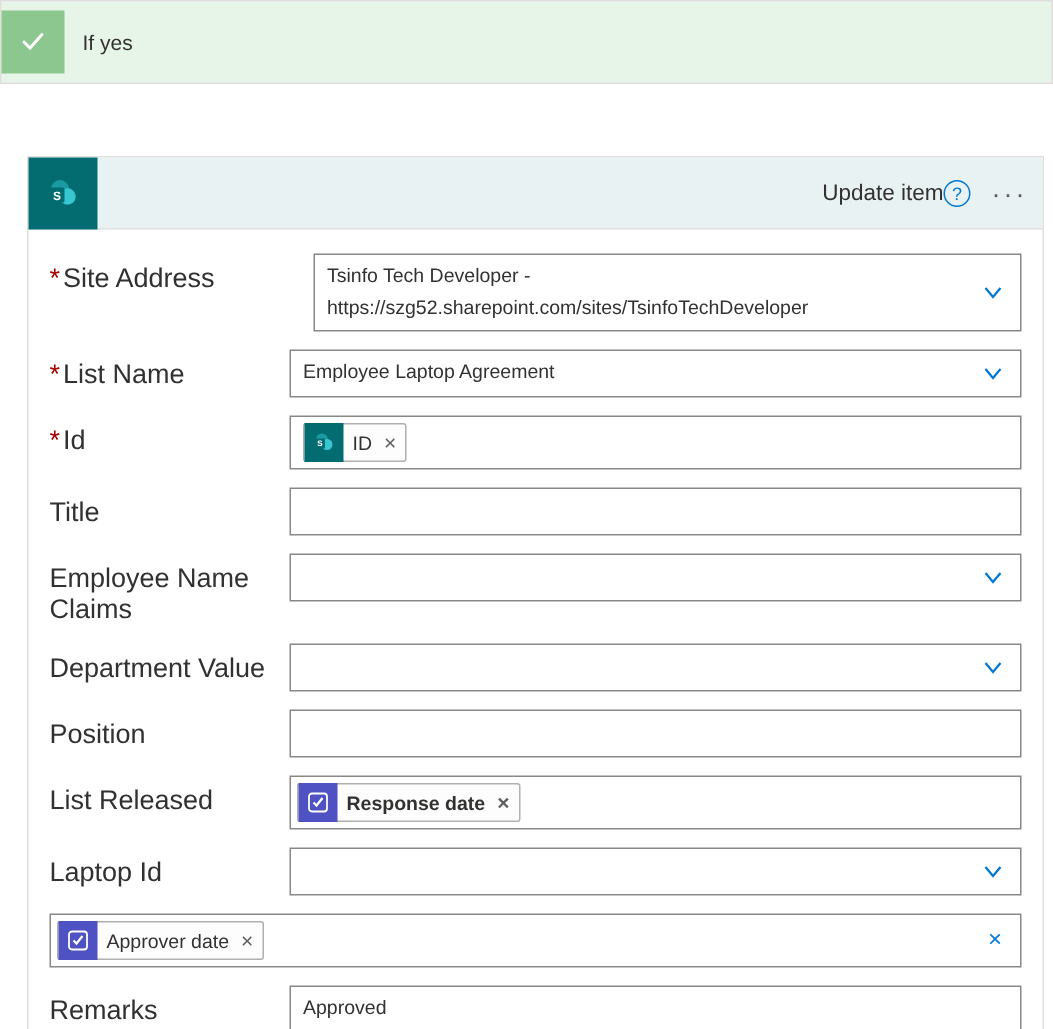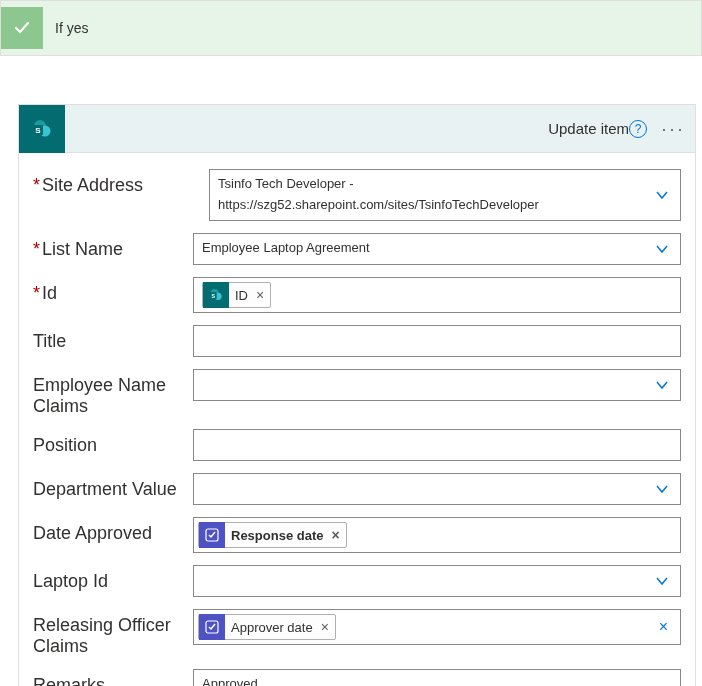--- a/index.html
+++ b/index.html
@@ -194,43 +194,43 @@
             <svg width="16" height="16" viewBox="0 0 16 16">
                 <path d="M3 5 L8 11 L13 5" stroke="#0078d4" stroke-width="1.5" fill="none"></path>
               </svg>
           </span>
         </div>
       </div>
     </div>
 
     
     <div class="form-row">
+      <div class="form-label">Department Value</div>
+      <div class="form-control">
+        <div class="input-box">
+          <span class="chevron">
+            <svg width="16" height="16" viewBox="0 0 16 16">
+                <path d="M3 5 L8 11 L13 5" stroke="#0078d4" stroke-width="1.5" fill="none"></path>
+              </svg>
+          </span>
+        </div>
+      </div>
+    </div>
+
+    
+    <div class="form-row">
       <div class="form-label">Position</div>
       <div class="form-control">
         <div class="input-box"></div>
       </div>
     </div>
 
     
     <div class="form-row">
-      <div class="form-label">Department Value</div>
-      <div class="form-control">
-        <div class="input-box">
-          <span class="chevron">
-            <svg width="16" height="16" viewBox="0 0 16 16">
-                <path d="M3 5 L8 11 L13 5" stroke="#0078d4" stroke-width="1.5" fill="none"></path>
-              </svg>
-          </span>
-        </div>
-      </div>
-    </div>
-
-    
-    <div class="form-row">
-      <div class="form-label">Date Approved</div>
+      <div class="form-label">List Released</div>
       <div class="form-control">
         <div class="input-box" style="padding:4px;font-weight:bold;">
           <span class="token token-flow">
             <span class="token-icon">
               <svg width="16" height="16" viewBox="0 0 16 16">
                   <rect x="2" y="2" width="12" height="12" rx="2" fill="none" stroke="#fff" stroke-width="1.2"></rect>
                   <path d="M5 8 L7 10 L11 5" stroke="#fff" stroke-width="1.5" fill="none"></path>
                 </svg>
             </span>
             <span>Response date</span>
@@ -249,21 +249,20 @@
             <svg width="16" height="16" viewBox="0 0 16 16">
                 <path d="M3 5 L8 11 L13 5" stroke="#0078d4" stroke-width="1.5" fill="none"></path>
               </svg>
           </span>
         </div>
       </div>
     </div>
 
     
     <div class="form-row">
-      <div class="form-label">Releasing Officer Claims</div>
       <div class="form-control">
         <div class="input-box" style="padding:4px; padding-right:34px;">
           <span class="token token-flow">
             <span class="token-icon">
               <svg width="16" height="16" viewBox="0 0 16 16">
                   <rect x="2" y="2" width="12" height="12" rx="2" fill="none" stroke="#fff" stroke-width="1.2"></rect>
                   <path d="M5 8 L7 10 L11 5" stroke="#fff" stroke-width="1.5" fill="none"></path>
                 </svg>
             </span>
             <span>Approver date</span>

